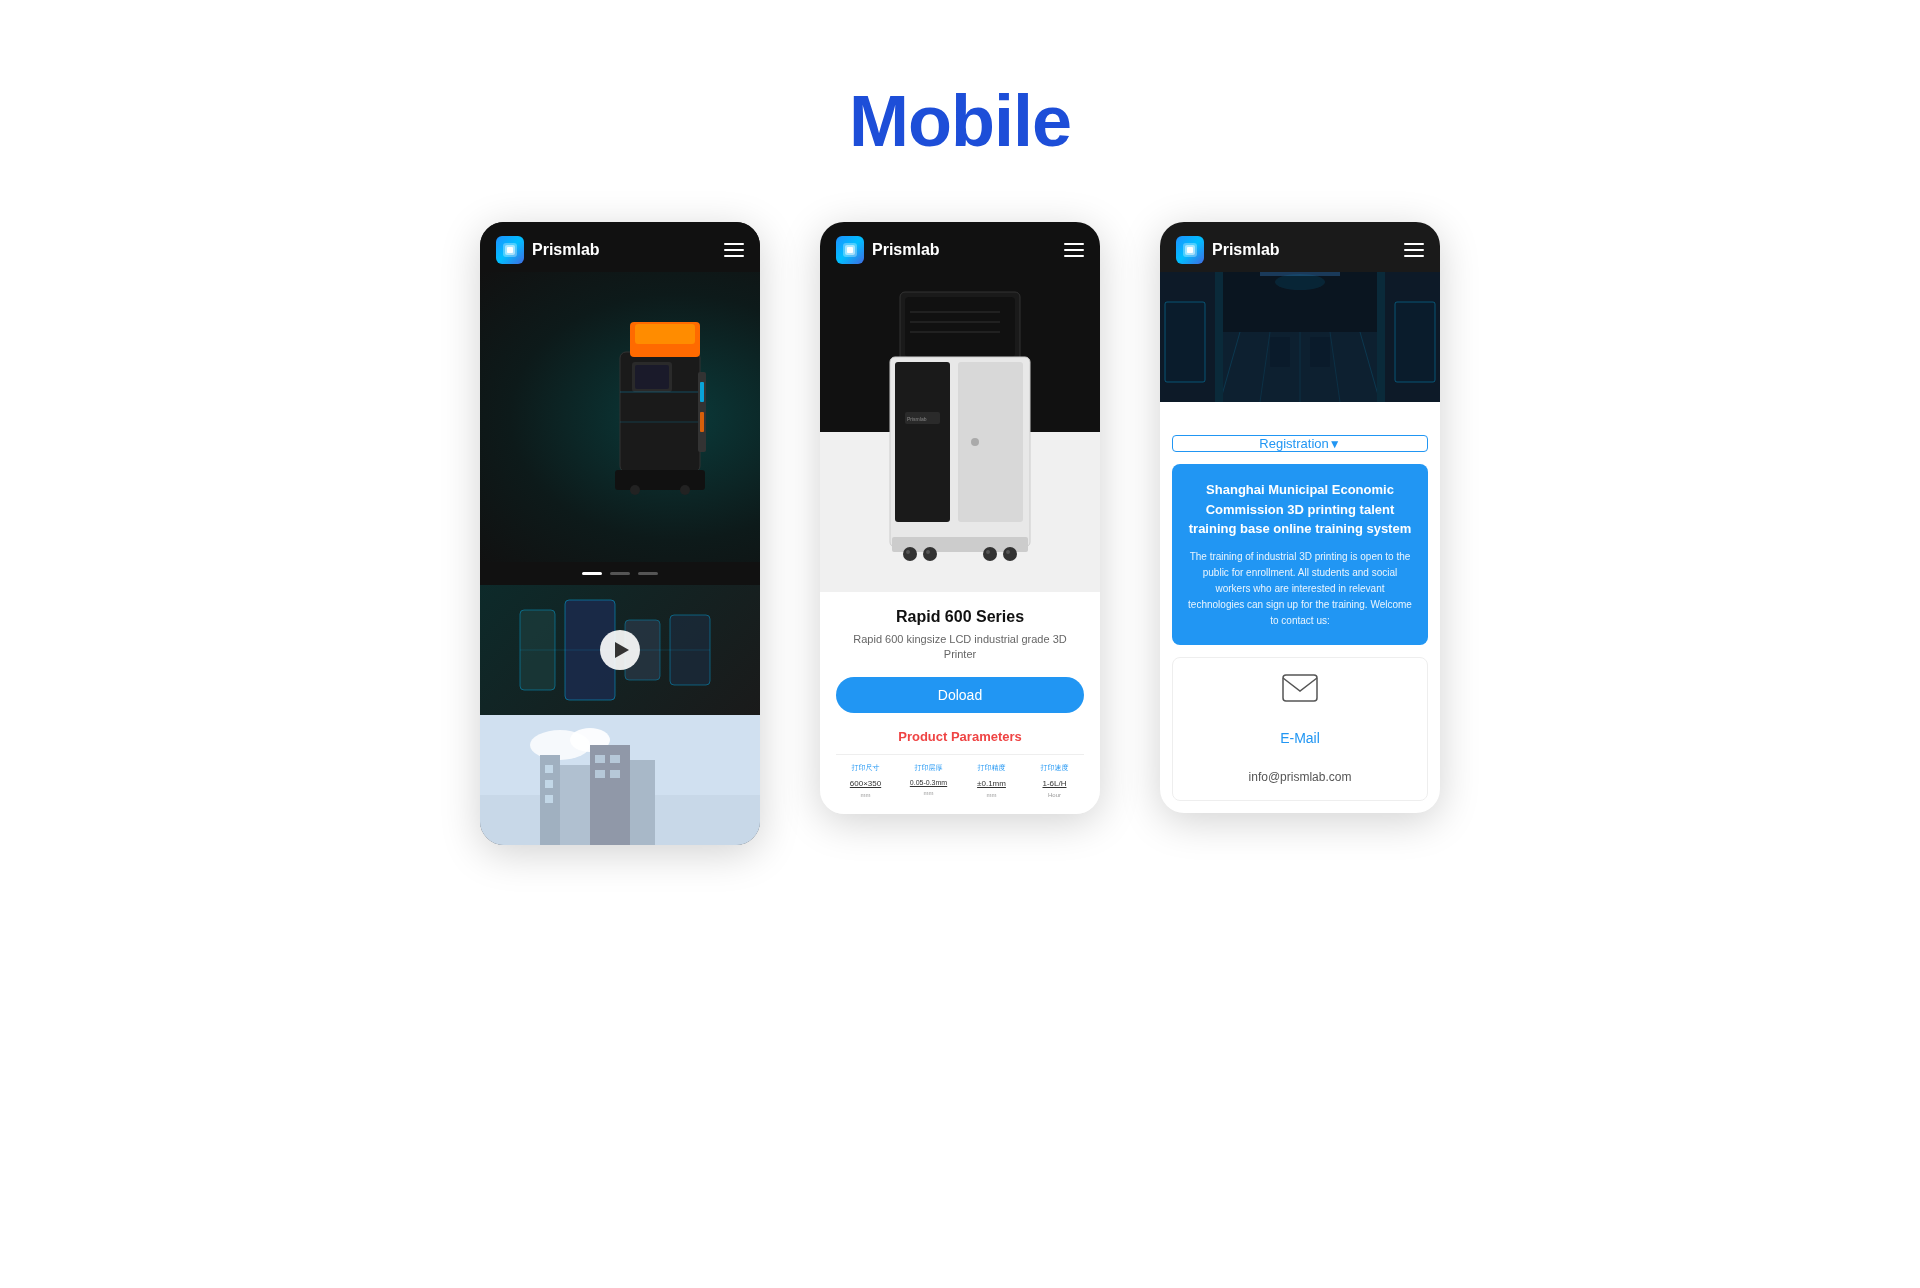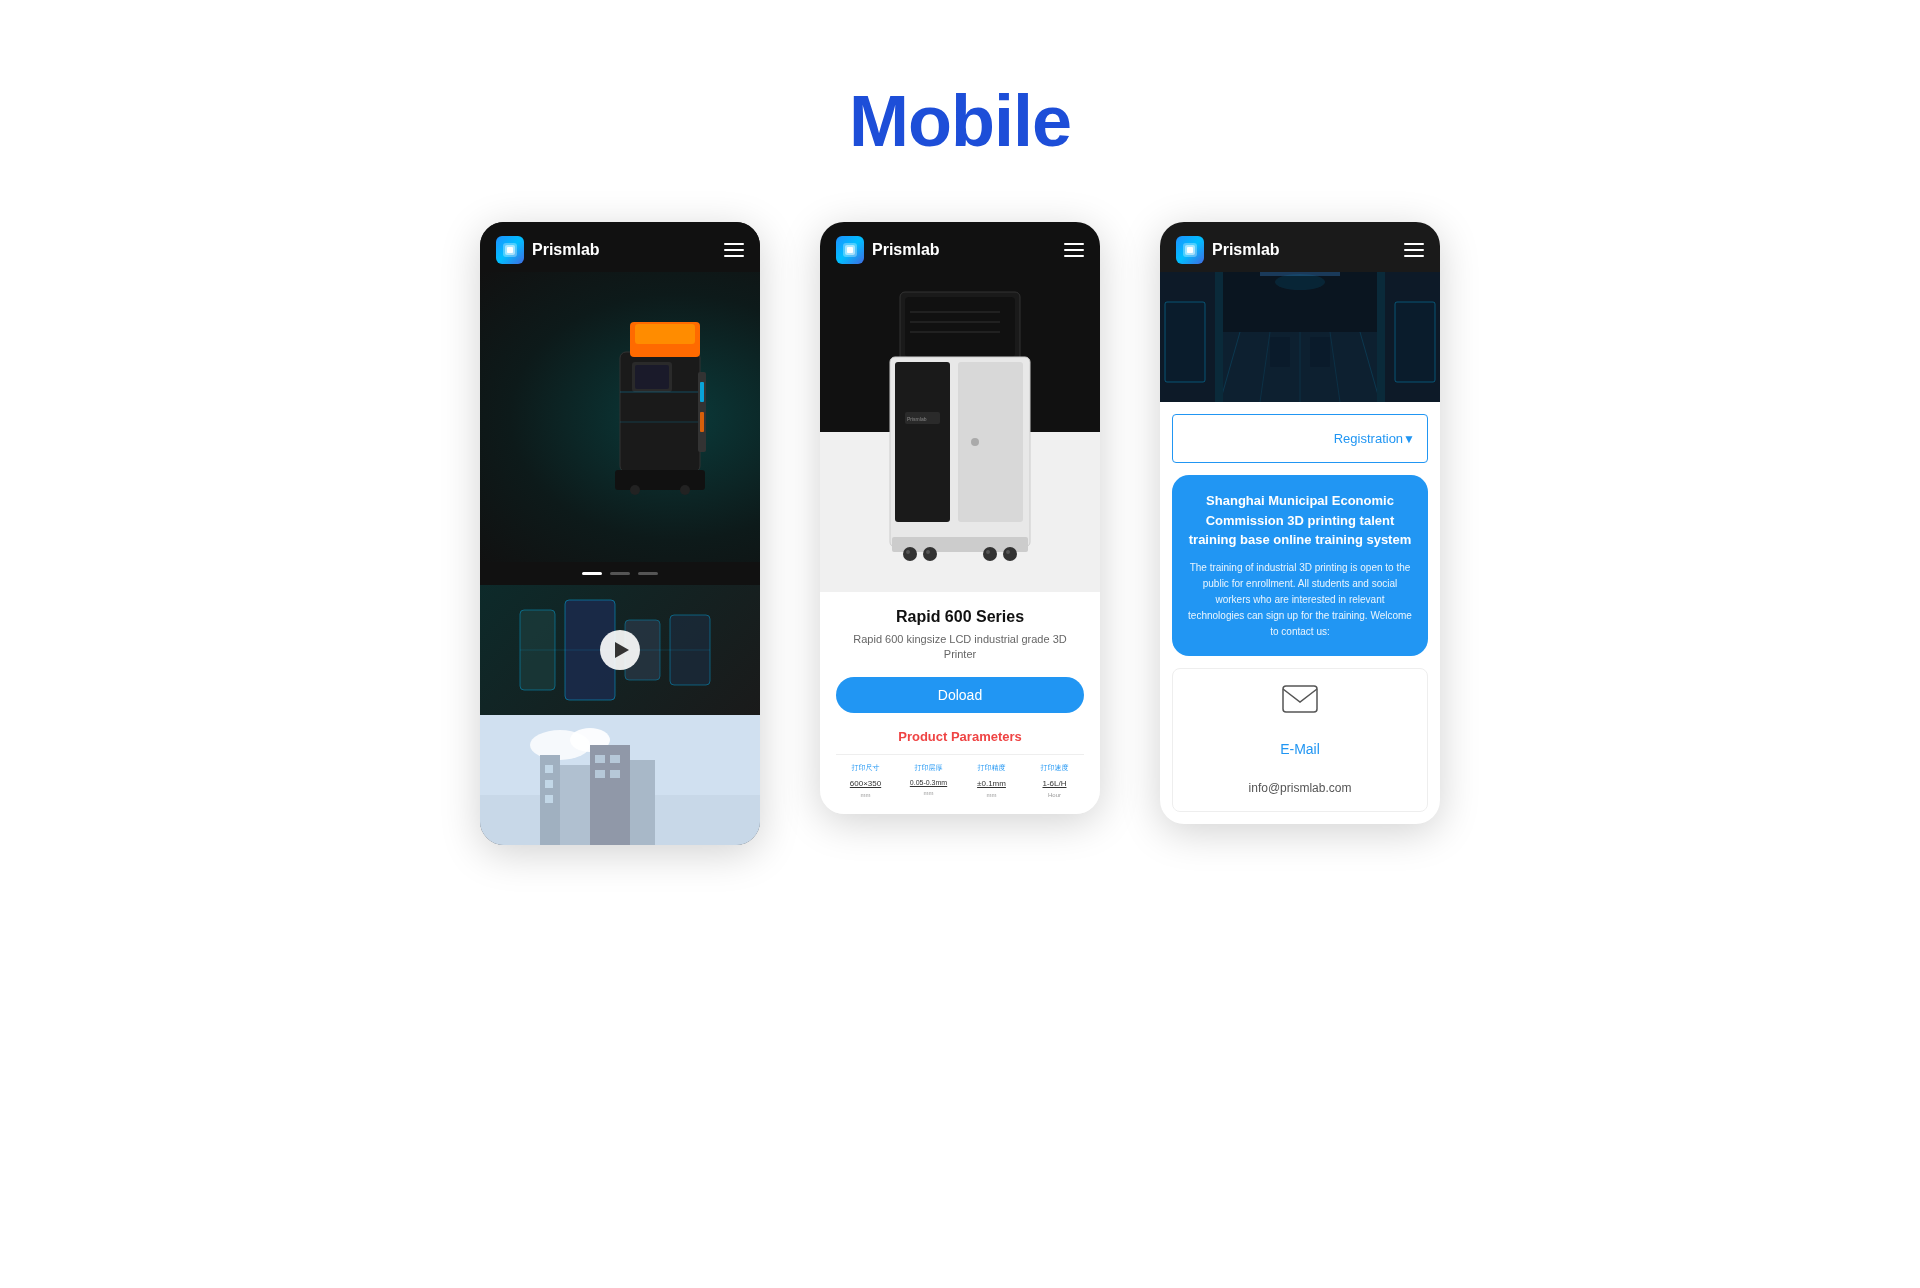--- a/index.html
+++ b/index.html
@@ -307,41 +307,42 @@
       position: relative;
     }
 
     .phone3-content {
       padding: 12px;
     }
 
     .registration-dropdown {
       display: flex;
       align-items: center;
-      justify-content: flex-end;
+      justify-content: center;
       border: 1.5px solid #2196f3;
       border-radius: 4px;
-      padding: 16px 12px;
+      padding: 0 12px;
       margin-bottom: 12px;
       cursor: pointer;
+      margin-top: 21px;
     }
 
     .reg-text {
       color: #2196f3;
       font-size: 13px;
     }
 
     .reg-arrow {
       color: #2196f3;
       font-size: 12px;
     }
 
     .info-card {
       background: #2196f3;
-      border-radius: 17px;
+      border-radius: 8px;
       padding: 16px;
       margin-bottom: 12px;
     }
 
     .info-card-title {
       color: #fff;
       font-size: 13px;
       font-weight: 600;
       text-align: center;
       margin-bottom: 10px;

